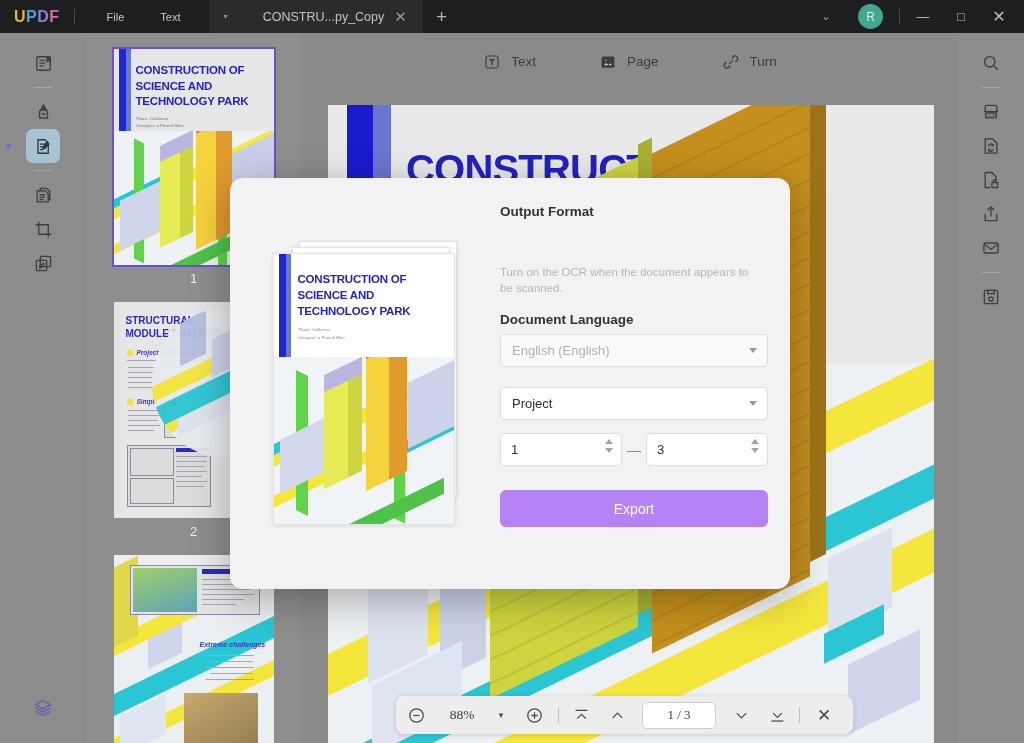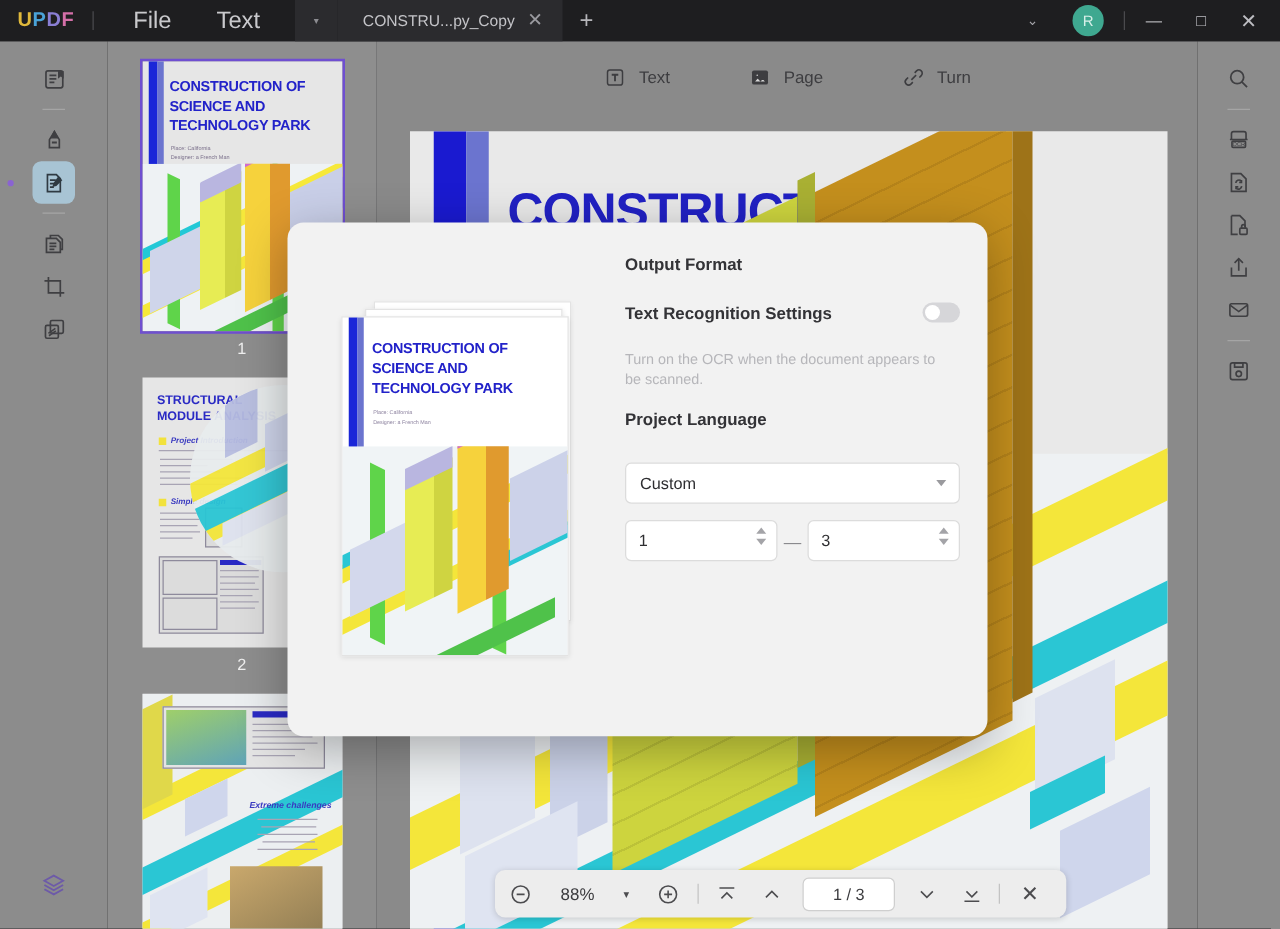--- a/index.html
+++ b/index.html
@@ -21,21 +21,21 @@
   .logo {
     margin-left: 14px; font-size: 16px; font-weight: bold;
     letter-spacing: .5px; display: flex;
   }
   .logo .l1 { color: #e0b93b; }
   .logo .l2 { color: #4aa3d8; }
   .logo .l3 { color: #8a7fd4; }
   .logo .l4 { color: #d46fa8; }
   .tb-div { width: 1px; height: 15px; background: #4a4a4d; margin: 0 14px; }
   .tb-menu {
-    color: #c9c9cc; font-size: 19px; padding: 0 18px; height: 33px;
+    color: #c9c9cc; font-size: 11px; padding: 0 18px; height: 33px;
     display: flex; align-items: center; cursor: default;
   }
   .tab-caret {
     width: 34px; height: 33px; display: flex; align-items: center; justify-content: center;
     background: #2b2b2e; color: #8d8d92; font-size: 8px;
   }
   .tab {
     height: 33px; background: #2b2b2e; display: flex; align-items: center;
     padding: 0 10px 0 16px; min-width: 180px;
   }
@@ -156,20 +156,21 @@
     background: #8c8c8c; z-index: 25;
   }
   .rail-right .rail-ic { color: #3f3f42; }
 
   
   .bottombar {
     position: absolute; left: 396px; bottom: 9px; width: 457px; height: 38px;
     background: #ededed; border-radius: 8px;
     display: flex; align-items: center; z-index: 30;
     box-shadow: 0 1px 5px rgba(0,0,0,.16);
+    font-family: Liberation Serif, serif;
   }
   .bb-btn {
     height: 38px; display: flex; align-items: center; justify-content: center;
     color: #4c4c4f; font-size: 14px;
   }
   .bb-zoom { font-size: 13.5px; color: #3b3b3e; width: 52px; text-align: center; }
   .bb-div { width: 1px; height: 16px; background: #c3c3c3; margin: 0 4px; }
   .bb-pagebox {
     border: 1px solid #cfcfcf; border-radius: 5px; background: #fff;
     height: 27px; min-width: 74px; display: flex; align-items: center; justify-content: center;
@@ -598,34 +599,34 @@
         </div>
       </div>
     </div>
 
     <div class="modal-right">
 
       <div class="m-label">Output Format</div>
 
       <div class="gap16"></div>
 
-      <div class="m-row-head">
-        <div class="m-label" style="margin:0">Text Recognition Settings</div>
-        <div class="m-toggle"></div>
-      </div>
       <div class="m-hint">Turn on the OCR when the document appears to be scanned.</div>
 
       <div class="gap16"></div>
 
-      <div class="m-label">Project Language</div>
+      <div class="m-label">Document Language</div>
+      <div class="m-select disabled">
+        <span>English (English)</span>
+        <span class="m-caret"></span>
+      </div>
 
       <div class="gap20"></div>
 
       <div class="m-select">
-        <span>Custom</span>
+        <span>Project</span>
         <span class="m-caret"></span>
       </div>
 
       <div class="gap12"></div>
 
       <div class="m-spin-row">
         <div class="m-spin">
           <span>1</span>
           <span class="m-spin-arrows">
             <span class="sp-up"></span>
@@ -636,20 +637,21 @@
         <div class="m-spin">
           <span>3</span>
           <span class="m-spin-arrows">
             <span class="sp-up"></span>
             <span class="sp-dn"></span>
           </span>
         </div>
       </div>
 
       <div class="m-btns">
+        <div class="m-btn m-export">Export</div>
       </div>
 
     </div>
   </div>
 
   <div class="titlebar">
     <div class="logo">
       <span class="l1">U</span>
       <span class="l2">P</span>
       <span class="l3">D</span>

